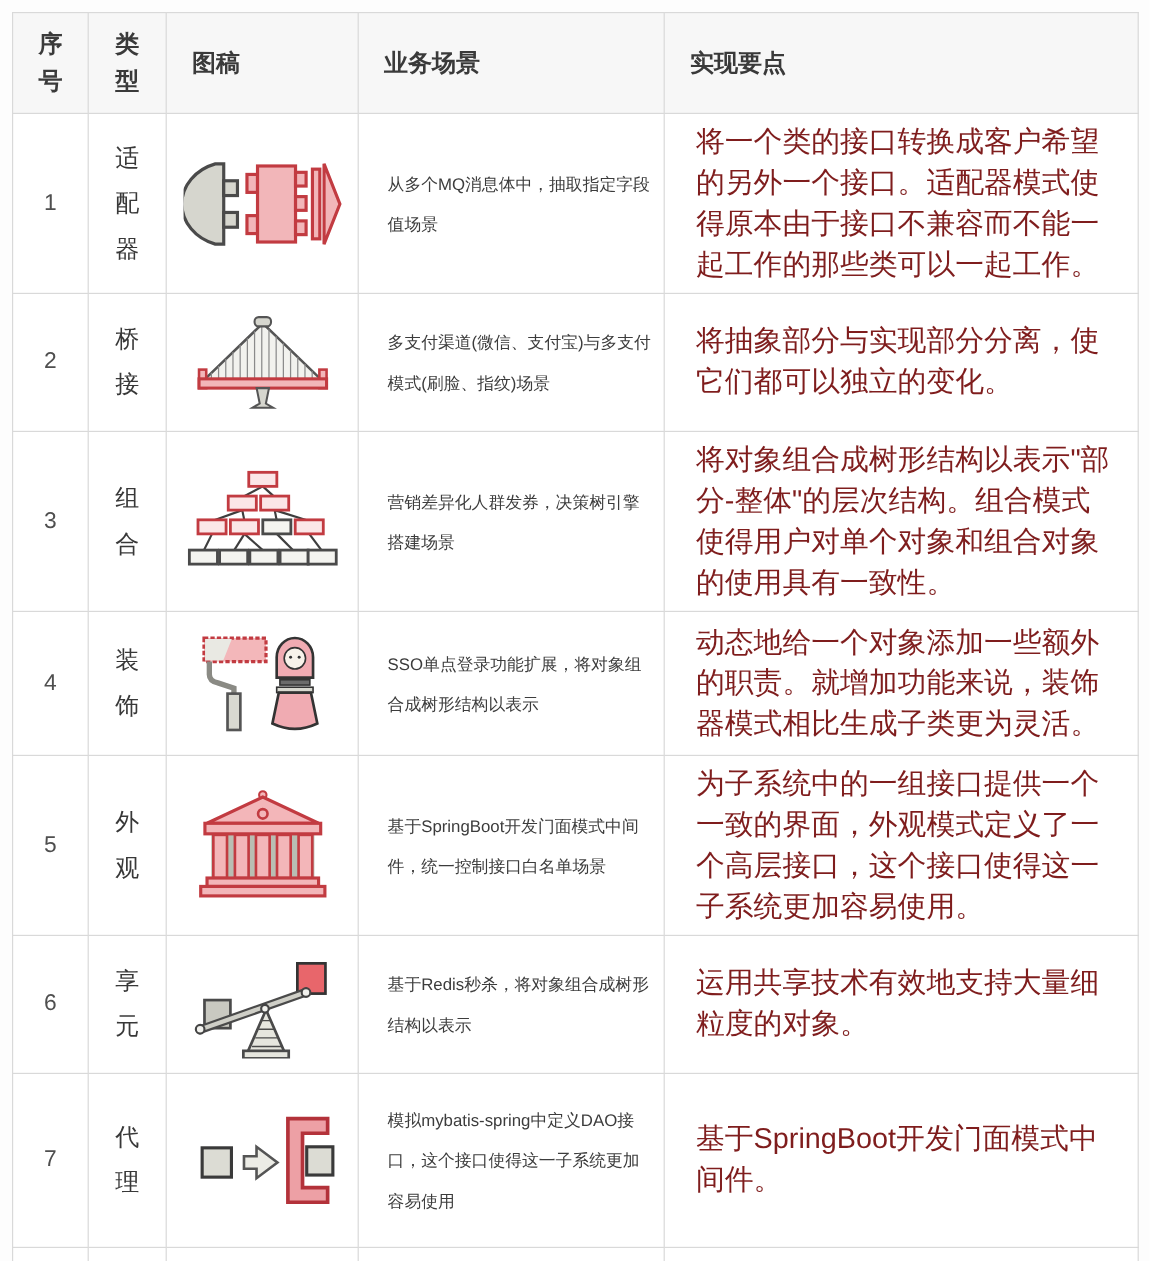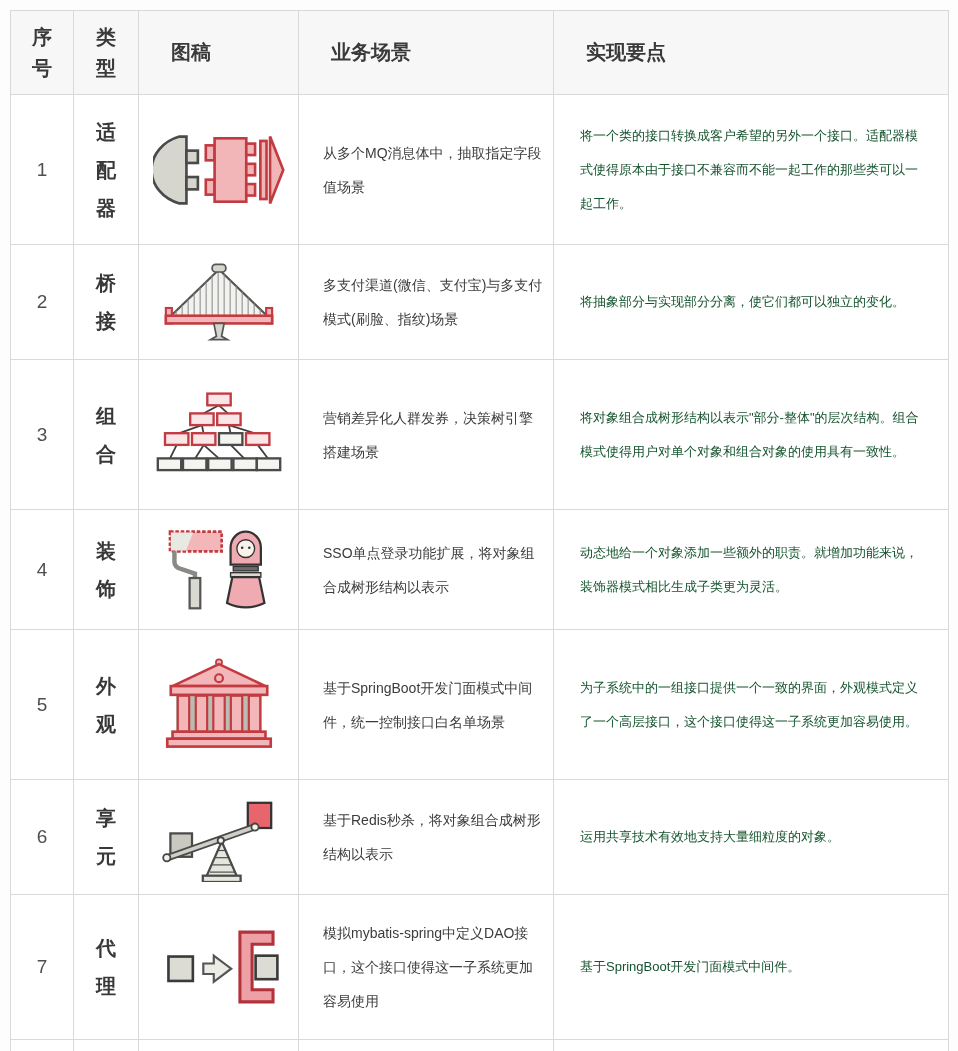--- a/index.html
+++ b/index.html
@@ -3,37 +3,37 @@
 <meta charset="utf-8">
 <style>
   *{box-sizing:border-box;margin:0;padding:0}
   html,body{width:958px;height:1051px;overflow:hidden;background:#fdfdfd;
     font-family:"Liberation Sans","DejaVu Sans",sans-serif;color:#3c3c3c}
   .wrap{padding:10px 0 0 10px}
   table{border-collapse:collapse;table-layout:fixed;width:938px;background:#fff}
   th,td{border:1px solid #d9d9d9;vertical-align:middle}
   thead tr{height:84px}
   thead th{background:#f7f7f7;font-size:20px;font-weight:700;color:#3a3a3a}
-  th.h-left{text-align:left;padding-left:32px}
+  th.h-left{text-align:left;padding-left:21px}
   .vnarrow{display:block;width:1.25em;margin:0 auto;text-align:center;line-height:1.55}
   tbody tr:nth-child(1){height:150px}
   tbody tr:nth-child(2){height:115px}
   tbody tr:nth-child(3){height:150px}
   tbody tr:nth-child(4){height:120px}
   tbody tr:nth-child(5){height:150px}
   tbody tr:nth-child(6){height:115px}
   tbody tr:nth-child(7){height:145px}
   tbody tr.filler{height:20px}
   td.c-no{text-align:center;font-size:19px;color:#4f4f4f}
-  td.c-type{font-size:20px;font-weight:700;color:#383838}
+  td.c-type{font-size:20px;font-weight:400;color:#383838}
   td.c-type .vstack{display:block;width:1.15em;margin:0 auto;text-align:center;line-height:1.9}
   td.c-icon{text-align:center}
   .icon-host svg{display:block;margin:0 auto}
   td.c-scenario .cellpad{padding:6px 10px 6px 24px;font-size:14px;line-height:34px;color:#3c3c3c}
-  td.c-points .cellpad{padding:6px 22px 6px 26px;font-size:13px;line-height:34px;color:#14532d}
+  td.c-points .cellpad{padding:6px 22px 6px 26px;font-size:24px;line-height:34px;color:#7f1d1d}
 </style>
 </head>
 <body>
 
 <div class="wrap">
   <table>
     <colgroup>
       <col style="width:63px">
         <col style="width:65px">
         <col style="width:160px">

